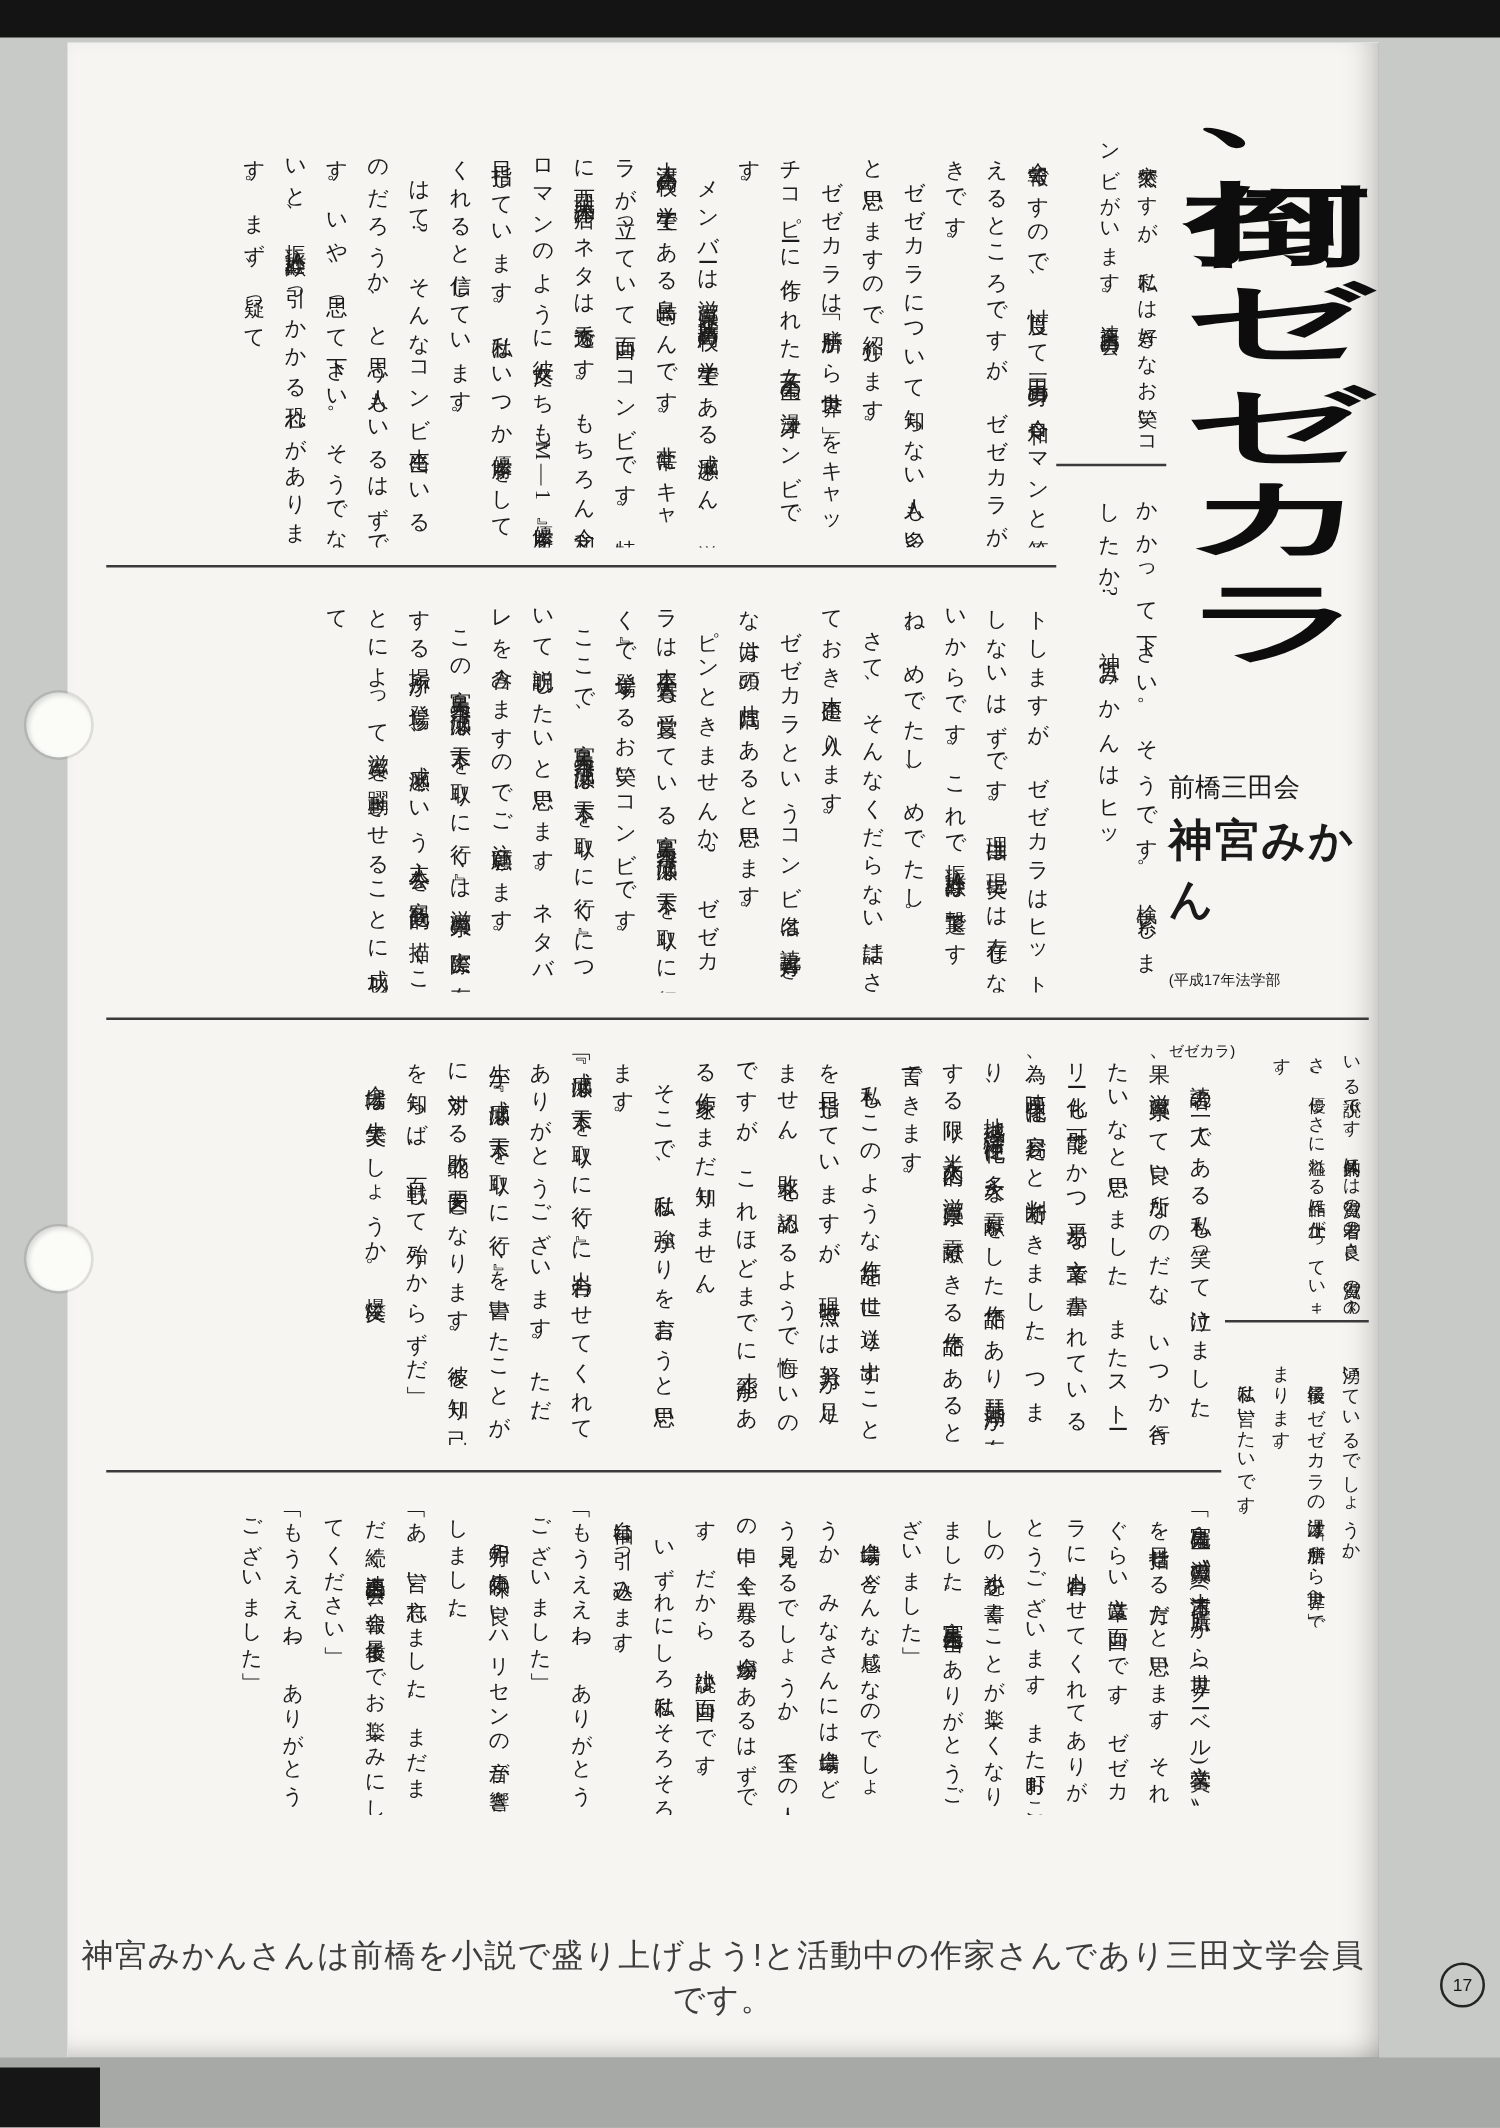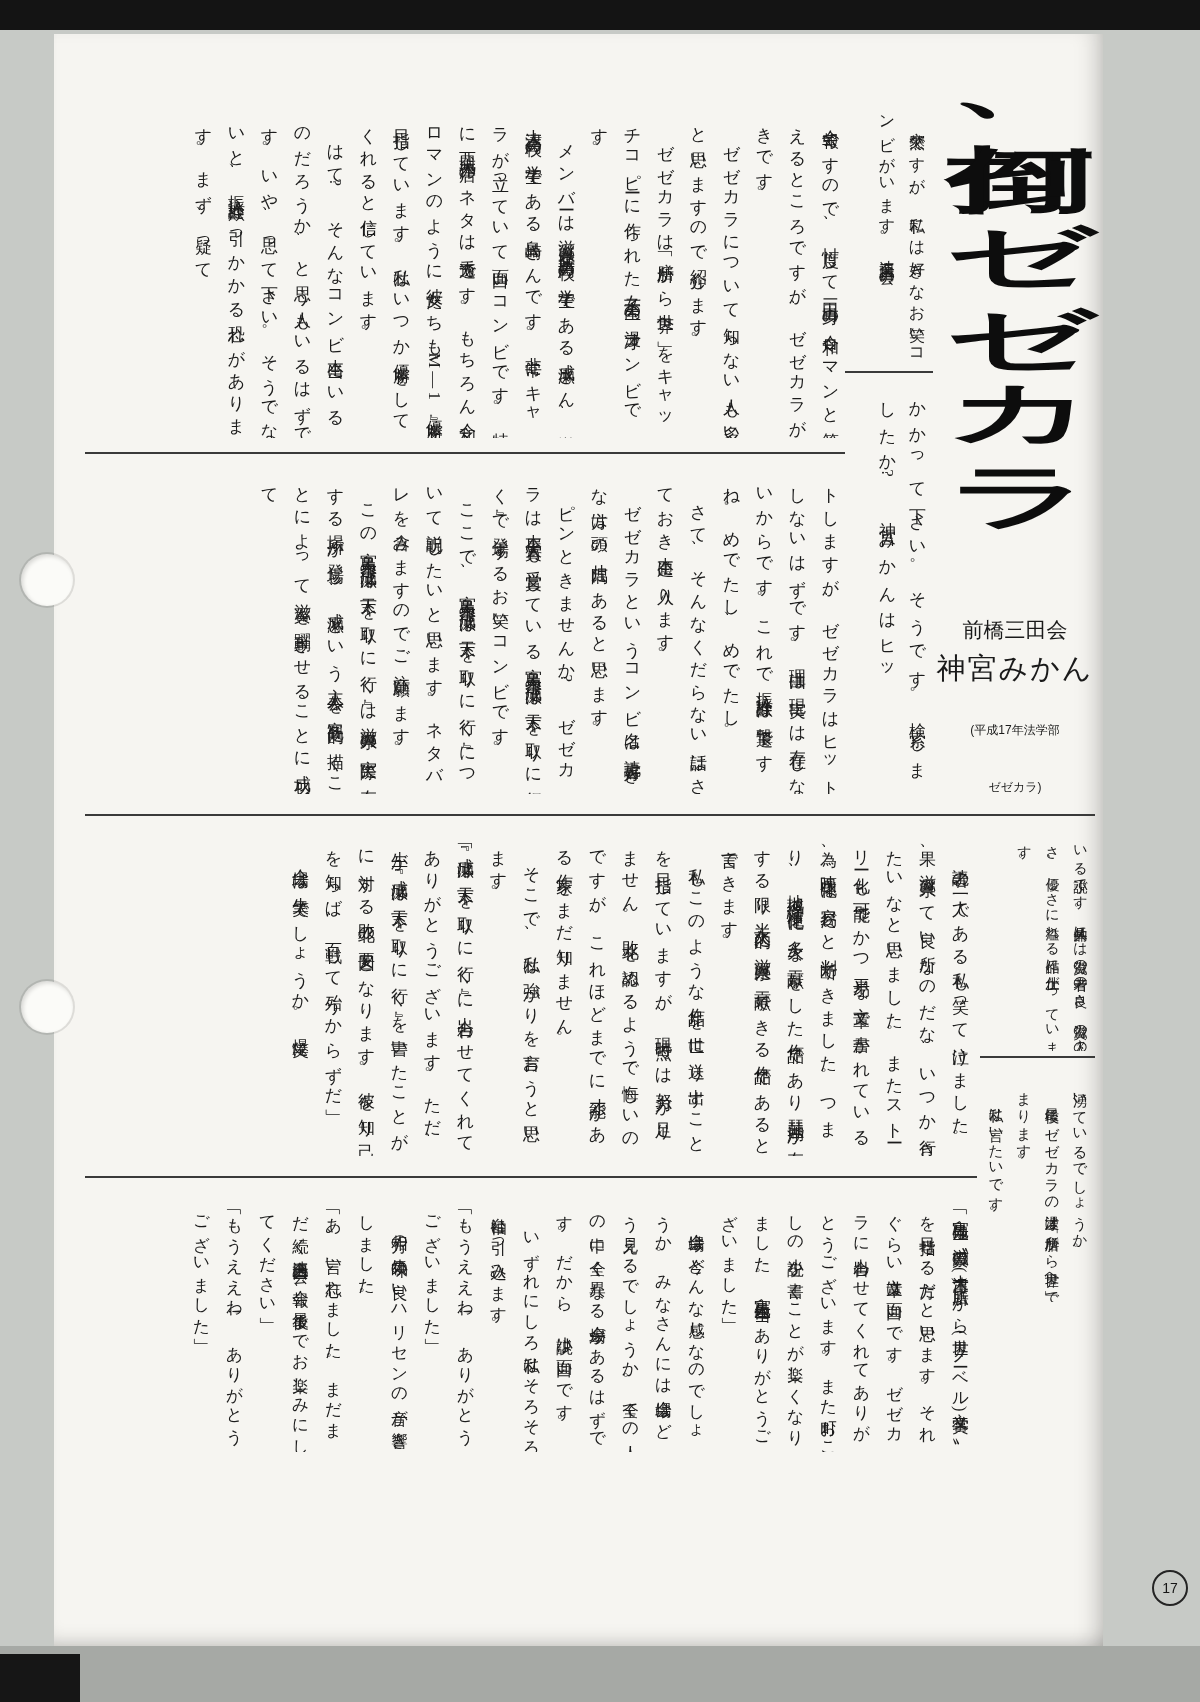--- a/index.html
+++ b/index.html
@@ -30,25 +30,25 @@
   .v p { margin:0; text-indent:1em; }
   .v p.ni { text-indent:0; }
   .title {
     position:absolute; top:88px; right:102px; height:545px;
     writing-mode:vertical-rl; text-orientation:mixed;
     font-size:70px; font-weight:bold; letter-spacing:4px; color:#0d0d0d;
     transform:scaleX(2.08); transform-origin:top right;
     line-height:74px; white-space:nowrap;
   }
   .byline {
-    position:absolute; left:935px; top:616px; width:160px; text-align:center;
+    position:absolute; left:935px; top:616px; width:160px; text-align:left;
     font-family:"Liberation Sans","DejaVu Sans",sans-serif; color:#1a1a1a;
   }
   .byline .org    { font-size:21px; margin-bottom:5px; }
-  .byline .author { font-size:29px; font-weight:normal; letter-spacing:2px; margin-bottom:7px; }
+  .byline .author { font-size:35px; font-weight:bold; letter-spacing:2px; margin-bottom:7px; }
   .byline .note   { font-size:12px; line-height:31px;margin-top:26px; }
   .b1r { left:868px; top:104px; width:64px;  height:268px; font-size:16px;   letter-spacing:2.5px; line-height:30px; }
   .b1m { left:85px;  top:116px; width:762px; height:322px; font-size:17px;   letter-spacing:3.3px; line-height:33px; }
   .b2r { left:868px; top:390px; width:64px;  height:400px; font-size:17px;   letter-spacing:7px;   line-height:30px; }
   .b2m { left:85px;  top:476px; width:762px; height:318px; font-size:17px;   letter-spacing:3.3px; line-height:33px; }
   .b3r { left:982px; top:836px; width:112px; height:215px; font-size:14px;   letter-spacing:0.3px; line-height:28px; }
   .b3m { left:85px;  top:838px; width:892px; height:318px; font-size:17px;   letter-spacing:3.3px; line-height:33px; }
   .b4r { left:982px; top:1082px; width:112px; height:220px; font-size:14.5px; letter-spacing:1px;  line-height:28px; }
   .b4m { left:85px;  top:1204px; width:892px; height:248px; font-size:16.5px; letter-spacing:1.8px; line-height:33px; }
   .rule { position:absolute; height:2px; background:#3a3a3a; }
@@ -138,15 +138,16 @@
   <div class="v b4m">
       <p class="ni">「宮島先生は〝滋賀県の大津市(膳所)から世界(ノーベル文学賞)へ〟を目指せる方だと思います。それぐらい文章は面白いです。ゼゼカラに出合わせてくれてありがとうございます。また町おこしの小説を書くことが楽しくなりました。宮島先生本当にありがとうございました」</p>
       <p>会場は今どんな感じなのでしょうか。みなさんには会場はどう見えるでしょうか。全ての人の中に全く異なる会場があるはずです。だから、小説は面白いです。</p>
       <p>いずれにしろ私はそろそろ舞台袖に引っ込みます。</p>
       <p class="ni">「もうええわ!　ありがとうございました」</p>
       <p>相方の小気味の良いハリセンの音が響き渡しました。</p>
       <p class="ni">「あ、言い忘れました。まだまだ続く連合三田会の会報、最後までお楽しみにしてください」</p>
       <p class="ni">「もうええわ!　ありがとうございました」</p>
     </div>
 
+  <div class="caption cap1">神宮みかんさんは前橋を小説で盛り上げよう!と活動中の作家さんであり三田文学会員です。</div>
 
   <div class="pagenum">17</div>
 </div>
 
 </body></html>

